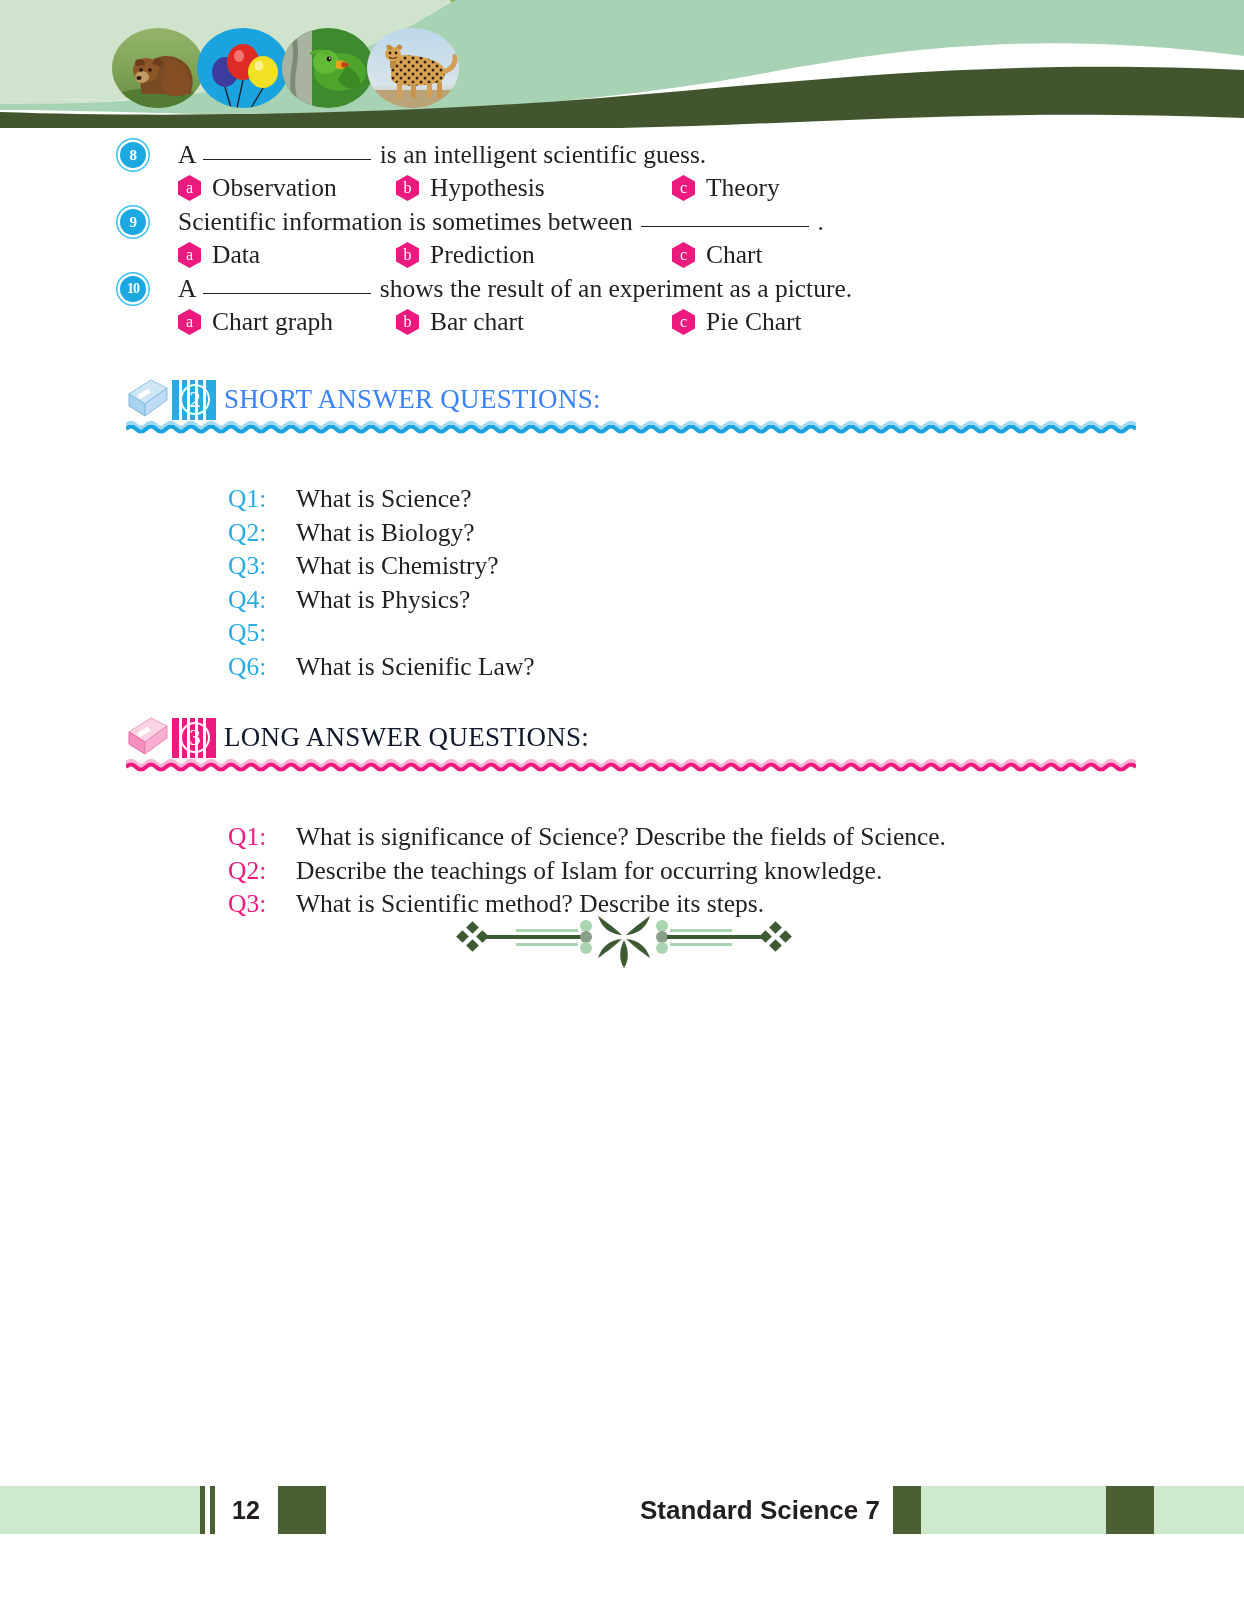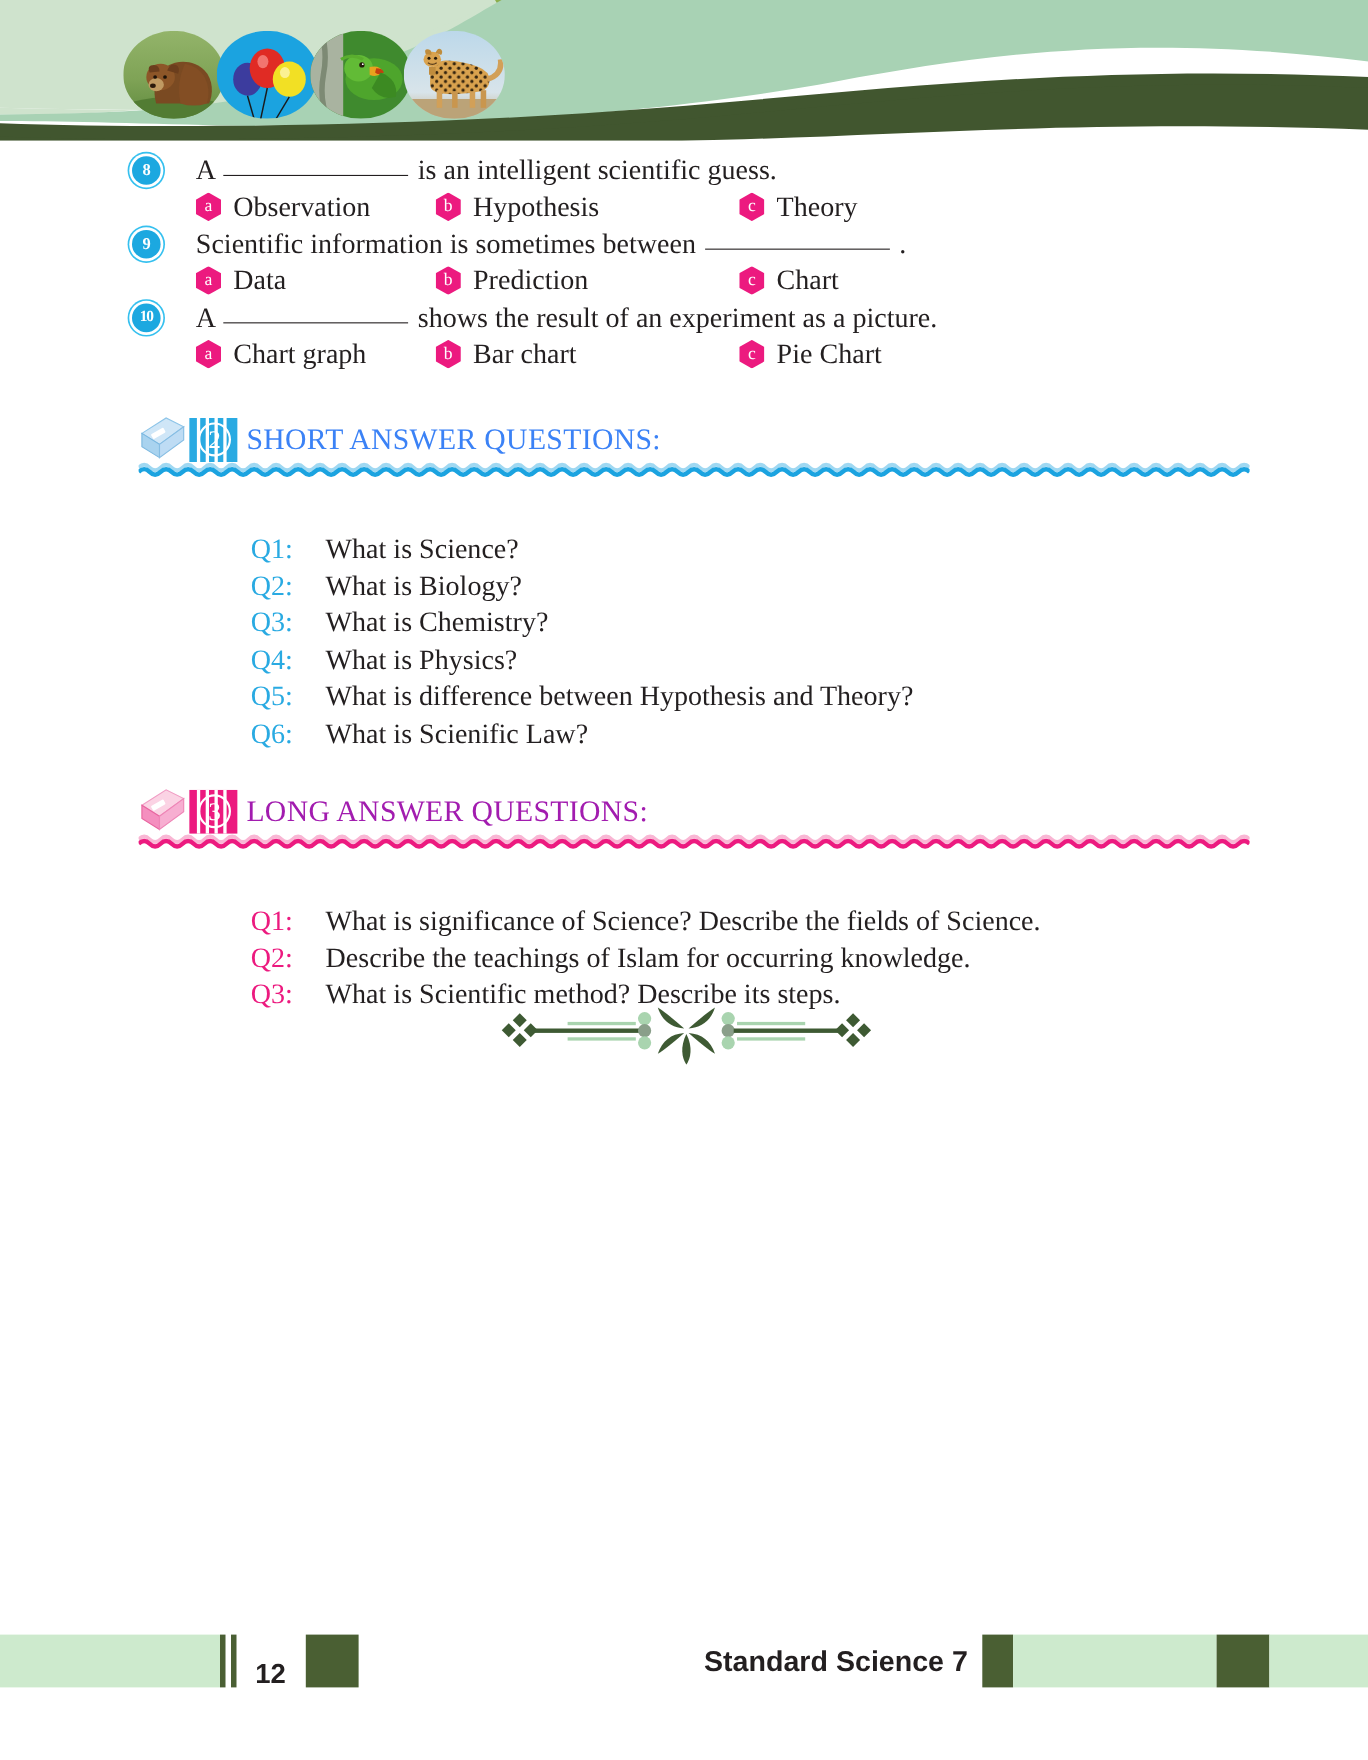--- a/index.html
+++ b/index.html
@@ -176,21 +176,21 @@
   .section-title {
     position: absolute;
     left: 224px;
     top: 0px;
     font-size: 27px;
     line-height: 46px;
     letter-spacing: 0.3px;
     font-family: "Liberation Serif", serif;
   }
   .title-blue { color: #3b82f6; }
-  .title-pink { color: #a21caf; }
+  .title-pink { color: #0f172a; }
 
   .wave-rule {
     position: absolute;
     left: 126px;
     width: 1010px;
     height: 14px;
   }
 
   
   .qlist { position: absolute; left: 0; width: 1244px; margin-top: 36px; }
@@ -228,21 +228,21 @@
     top: 1486px;
     width: 1244px;
     height: 48px;
   }
   .f-bar { position: absolute; top: 0; height: 48px; }
   .f-pale { background: #cdeacd; }
   .f-dark { background: #4a5f33; }
   .page-num {
     position: absolute;
     left: 232px;
-    top: 12px;
+    top: 0;
     height: 48px;
     line-height: 48px;
     font-family: "Liberation Sans", sans-serif;
     font-weight: bold;
     font-size: 25px;
     color: #231f20;
   }
   .book-title {
     position: absolute;
     left: 640px;
@@ -495,21 +495,20 @@
     <div class="qrow">
       <span class="qkey blue">Q3:</span>
       <span class="qtext">What is Chemistry?</span>
     </div>
     <div class="qrow">
       <span class="qkey blue">Q4:</span>
       <span class="qtext">What is Physics?</span>
     </div>
     <div class="qrow">
       <span class="qkey blue">Q5:</span>
-      <span class="qtext">What is difference between Hypothesis and Theory?</span>
     </div>
     <div class="qrow">
       <span class="qkey blue">Q6:</span>
       <span class="qtext">What is Scienific Law?</span>
     </div>
   </div>
 
   <div class="section-head" style="top:714px;">
     <span class="book-icon">
       <svg width="46" height="42" viewBox="0 0 46 42">

